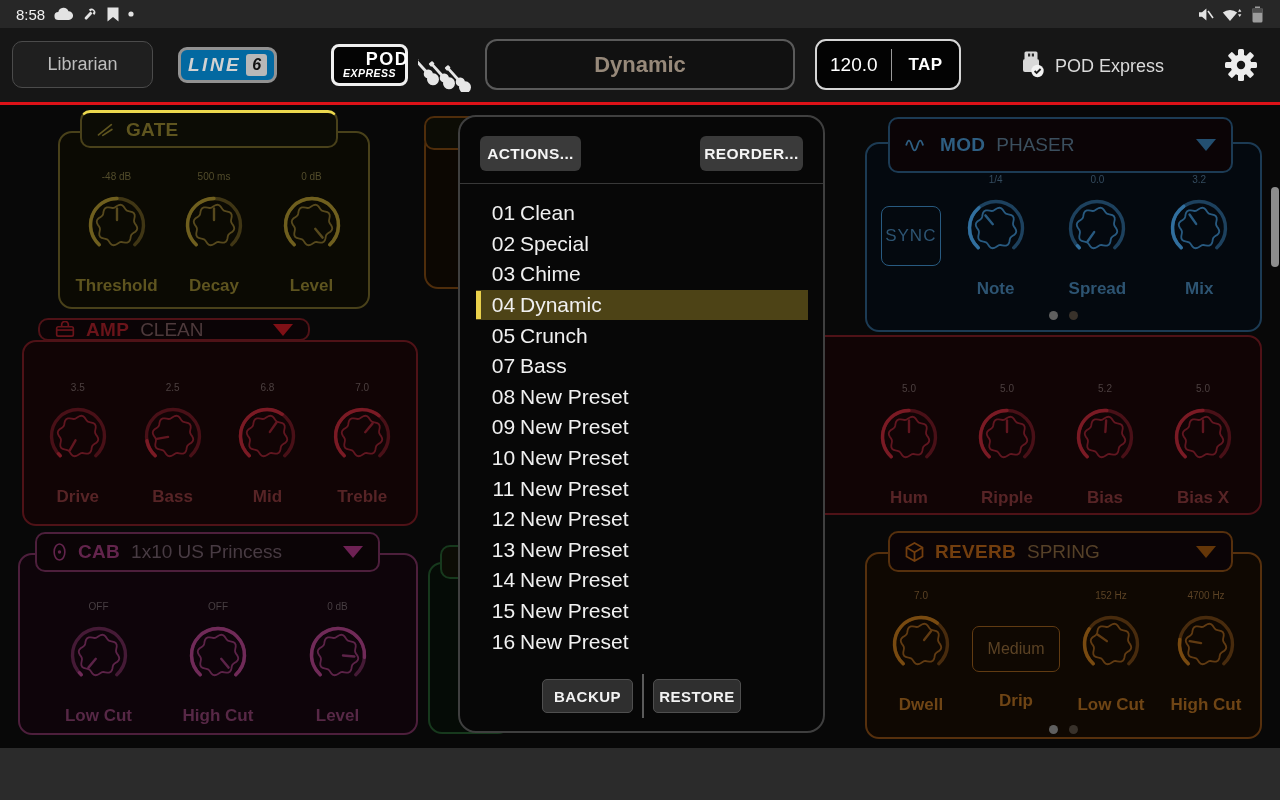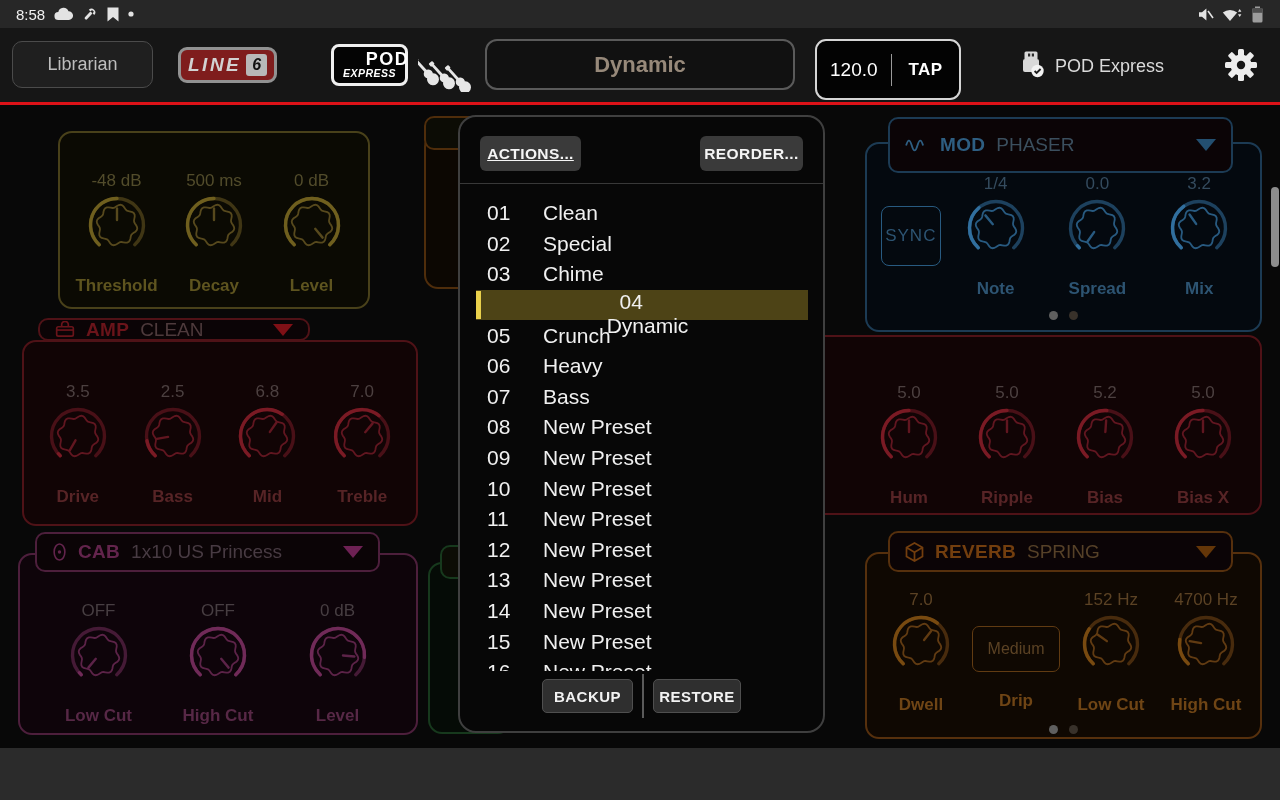--- a/index.html
+++ b/index.html
@@ -9,50 +9,50 @@
   
   .statusbar{position:absolute;top:0;left:0;right:0;height:28px;background:#272727;display:flex;align-items:center;padding:0 16px;box-sizing:border-box;color:#f0f0f0;font-size:15px;}
   .sb-left{display:flex;align-items:center;gap:9px;}
   .sb-right{margin-left:auto;display:flex;align-items:center;gap:8px;}
   .sb-ic{display:flex;align-items:center;}
   .sb-ic svg{display:block;}
 
   
   .toolbar{position:absolute;top:28px;left:0;right:0;height:74px;background:#161616;}
   .lib-btn{position:absolute;left:12px;top:13px;width:141px;height:47px;border:1.5px solid #4b4b4b;border-radius:10px;background:#1f1f1f;color:#bdbdbd;font-size:18px;display:flex;align-items:center;justify-content:center;box-sizing:border-box;}
-  .line6{position:absolute;left:178px;top:19px;height:36px;border:3px solid #929292;border-radius:9px;background:#7f1d1d;display:flex;align-items:center;padding:0 7px;box-sizing:border-box;gap:5px;}
+  .line6{position:absolute;left:178px;top:19px;height:36px;border:3px solid #929292;border-radius:9px;background:#0369a1;display:flex;align-items:center;padding:0 7px;box-sizing:border-box;gap:5px;}
   .line6 .l6-line{color:#d2d2d2;font-weight:bold;font-size:19px;letter-spacing:2.5px;font-style:italic;}
   .line6 .l6-six{background:#b8b8b8;color:#111;font-weight:bold;font-size:16px;font-style:italic;border-radius:3px;padding:0 6px;line-height:22px;}
   .podx{position:absolute;left:331px;top:16px;width:77px;height:42px;background:#040404;border:3px solid #efefef;border-radius:8px;box-sizing:border-box;display:flex;flex-direction:column;align-items:center;justify-content:center;}
   .podx .p-top{color:#fff;font-weight:bold;font-size:18px;letter-spacing:1.5px;line-height:17px;margin-left:36px;}
   .podx .p-bot{color:#fff;font-weight:bold;font-style:italic;font-size:10.5px;letter-spacing:.5px;line-height:11px;}
   .guitars{position:absolute;left:418px;top:22px;}
   .preset-box{position:absolute;left:485px;top:11px;width:310px;height:51px;border:2px solid #5a5a5a;border-radius:12px;background:#111;color:#97897a;font-size:22px;font-weight:bold;display:flex;align-items:center;justify-content:center;box-sizing:border-box;}
-  .tempo-box{position:absolute;left:815px;top:11px;width:146px;height:61px;border:2.5px solid #d5d5d5;border-radius:11px;background:#030303;display:flex;align-items:center;box-sizing:border-box;overflow:hidden;}
+  .tempo-box{position:absolute;left:815px;top:11px;width:146px;height:51px;border:2.5px solid #d5d5d5;border-radius:11px;background:#030303;display:flex;align-items:center;box-sizing:border-box;overflow:hidden;}
   .tempo-val{flex:1.1;text-align:center;color:#fff;font-size:19px;}
   .tempo-sep{width:1.5px;height:32px;background:#9a9a9a;}
   .tap-btn{flex:1;text-align:center;color:#fff;font-size:17px;font-weight:bold;letter-spacing:.5px;}
   .device{position:absolute;left:1018px;top:22px;display:flex;align-items:center;gap:10px;color:#dadada;font-size:18px;}
   .gear{position:absolute;left:1224px;top:20px;}
 
   .redline{position:absolute;top:102px;left:0;right:0;height:3px;background:var(--accent-red,#dd1218);z-index:3;}
 
   
   .pbody{position:absolute;border:2px solid var(--bd);border-radius:14px;background:var(--pbg,#0a0a0a);box-sizing:border-box;z-index:1;}
   .ptab{position:absolute;border:2px solid var(--bd);border-radius:10px;background:#0c0c05;display:flex;align-items:center;gap:11px;padding:0 15px;box-sizing:border-box;z-index:2;}
   .ptab.dark{background:#0b0406;}
   .bright-top{border-top:3px solid #ecd94e;}
   .ptitle{font-weight:bold;font-size:19px;color:var(--ttl);letter-spacing:.3px;white-space:nowrap;}
   .psub{font-size:19px;color:var(--sub);white-space:nowrap;}
   .parrow{margin-left:auto;width:0;height:0;border-left:10px solid transparent;border-right:10px solid transparent;border-top:12px solid var(--arrow,var(--ttl));}
   .picon svg{display:block;}
 
   .knob-row{display:flex;justify-content:space-evenly;align-items:flex-start;padding:0 6px;}
   .knob{width:94px;display:flex;flex-direction:column;align-items:center;}
-  .kval{font-size:17px;color:var(--val);height:20px;white-space:nowrap;}
+  .kval{font-size:10px;color:var(--val);height:20px;white-space:nowrap;}
   .ksvg{width:64px;height:64px;margin-top:2px;}
   .klbl{font-size:17px;font-weight:bold;color:var(--lbl);margin-top:19px;white-space:nowrap;}
   .karc{fill:none;stroke:var(--kb);stroke-width:3.4;stroke-linecap:round;opacity:.7;}
   .karcv{fill:none;stroke:var(--arc);stroke-width:3.4;stroke-linecap:round;}
   .kbody{fill:none;stroke:var(--kb);stroke-width:1.8;}
   .kptr{stroke:var(--kb);stroke-width:2.4;stroke-linecap:round;}
   .sync-btn{width:60px;height:60px;margin-top:32px;border:1.5px solid var(--kb);border-radius:8px;background:transparent;color:var(--lbl);font-size:17px;letter-spacing:1px;display:flex;align-items:center;justify-content:center;box-sizing:border-box;font-family:inherit;}
   .selbox{width:88px;height:46px;margin-top:16px;border:1.5px solid var(--kb);border-radius:7px;color:var(--val);font-size:16px;display:flex;align-items:center;justify-content:center;box-sizing:border-box;}
   .dots{display:flex;gap:11px;justify-content:center;}
   .dot{width:9px;height:9px;border-radius:50%;}
@@ -65,27 +65,27 @@
   .t-blue{--bd:#1c3b54;--ttl:#2e5e82;--sub:#3b4f5e;--val:#344b5e;--lbl:#2d5472;--kb:#285a80;--arc:#316f9e;--pbg:#04090f;--arrow:#234f70;}
   .t-orange{--bd:#56300d;--ttl:#733e0e;--sub:#564128;--val:#5b4224;--lbl:#6f4515;--kb:#613b12;--arc:#784a10;--pbg:#0f0802;--arrow:#643608;}
   .t-green{--bd:#17391d;--pbg:#050b06;}
   .t-orange2{--bd:#4f2d0b;--pbg:#0c0702;}
 
   .scrollthumb{position:absolute;left:1271px;top:187px;width:8px;height:80px;background:#8d8d8d;border-radius:4px;z-index:4;}
 
   
   .modal{position:absolute;left:458px;top:115px;width:367px;height:618px;background:#070707;border:2px solid #3f3f3f;border-radius:18px;box-sizing:border-box;z-index:10;}
   .m-btn{position:absolute;background:#3a3a3a;border:none;border-radius:6px;color:#f5f5f5;font-weight:bold;font-size:15.5px;letter-spacing:.4px;display:flex;align-items:center;justify-content:center;font-family:inherit;}
-  .m-actions{left:20px;top:19px;width:101px;height:35px;text-decoration:underline;}
+  .m-actions{left:20px;top:19px;width:101px;height:35px;}
   .m-reorder{right:20px;top:19px;width:103px;height:35px;}
   .m-div{position:absolute;top:66px;left:0;right:0;height:1px;background:#383838;}
   .m-list{position:absolute;top:67px;left:0;right:0;height:487px;overflow:hidden;padding:14px 15px 0 16px;box-sizing:border-box;}
   .prow{height:30.6px;display:flex;align-items:center;position:relative;color:#f0f0f0;font-size:21px;padding-left:11px;box-sizing:border-box;}
-  .prow .num{width:33px;text-align:left;margin-right:23px;}
-  .prow.sel{background:var(--selected-row-bg,#4d4316);flex-direction:column;}
+  .prow .num{width:33px;text-align:center;}
+  .prow.sel{background:var(--selected-row-bg,#4d4316);}
   .prow.sel::before{content:"";position:absolute;left:0;top:1px;bottom:1px;width:4.5px;background:var(--highlight-yellow,#e9d04b);}
   .m-footer{position:absolute;bottom:13px;left:0;right:0;display:flex;align-items:center;justify-content:center;}
   .f-btn{background:#2f2f2f;border:1px solid #4f4f4f;border-radius:5px;color:#f2f2f2;font-weight:bold;font-size:15px;letter-spacing:.5px;height:34px;display:flex;align-items:center;justify-content:center;box-sizing:border-box;font-family:inherit;}
   .f-backup{width:91px;}
   .f-restore{width:88px;}
   .f-sep{width:2px;height:44px;background:#5a5a5a;margin:0 9px;}
 
   
   .navbar{position:absolute;left:0;right:0;top:748px;height:52px;background:#2b2b2b;z-index:5;}
 </style>
@@ -231,20 +231,28 @@
             <circle cx="0" cy="0" r="10.5"></circle>
             <circle cx="0" cy="0" r="4.2" fill="#161616"></circle>
           </g>
         </g>
       </svg>
     </div>
   </div>
 
   <div class="redline"></div>
 
+  <div class="ptab t-yellow bright-top" style="left:80px;top:110px;width:258px;height:38px;">
+    <span class="picon">
+      <svg width="18" height="15" viewBox="0 0 16 14">
+          <path d="M1,12 L13,2.5 M5,12.5 L13.5,7" stroke="#5f551f" stroke-width="1.6" fill="none" stroke-linecap="round"></path>
+        </svg>
+    </span>
+    <span class="ptitle">GATE</span>
+  </div>
   <div class="pbody t-yellow" style="left:58px;top:131px;width:312px;height:178px;padding-top:38px;">
     <div class="knob-row">
         <div class="knob">
           <div class="kval">-48 dB</div>
           <svg viewBox="-32 -32 64 64" class="ksvg">
             <path class="karc" d="M-17.73,19.69 A26.5,26.5 0 1 1 17.73,19.69"></path>
             <path class="karcv" d="M-17.73,19.69 A26.5,26.5 0 0 1 0.00,-26.50"></path>
             <path class="kbody" d="M0.00,-19.00L1.75,-19.95L3.57,-20.26L5.28,-19.69L6.69,-18.37L7.80,-16.72L8.81,-15.25L9.99,-14.27L11.55,-13.77L13.44,-13.44L15.34,-12.87L16.85,-11.80L17.65,-10.19L17.72,-8.26L17.34,-6.31L17.01,-4.56L17.16,-3.03L17.90,-1.57L19.00,-0.00L19.95,1.75L20.26,3.57L19.69,5.28L18.37,6.69L16.72,7.80L15.25,8.81L14.27,9.99L13.77,11.55L13.44,13.44L12.87,15.34L11.80,16.85L10.19,17.65L8.26,17.72L6.31,17.34L4.56,17.01L3.03,17.16L1.57,17.90L0.00,19.00L-1.75,19.95L-3.57,20.26L-5.28,19.69L-6.69,18.37L-7.80,16.72L-8.81,15.25L-9.99,14.27L-11.55,13.77L-13.44,13.44L-15.34,12.87L-16.85,11.80L-17.65,10.19L-17.72,8.26L-17.34,6.31L-17.01,4.56L-17.16,3.03L-17.90,1.57L-19.00,0.00L-19.95,-1.75L-20.26,-3.57L-19.69,-5.28L-18.37,-6.69L-16.72,-7.80L-15.25,-8.81L-14.27,-9.99L-13.77,-11.55L-13.44,-13.44L-12.87,-15.34L-11.80,-16.85L-10.19,-17.65L-8.26,-17.72L-6.31,-17.34L-4.56,-17.01L-3.03,-17.16L-1.57,-17.90Z"></path>
             <line class="kptr" x1="0.00" y1="-5.00" x2="0.00" y2="-16.50"></line>
           </svg>
@@ -553,24 +561,20 @@
         </div>
         <div class="prow sel">
           <span class="num">04</span>
           <span class="nm">Dynamic</span>
         </div>
         <div class="prow">
           <span class="num">05</span>
           <span class="nm">Crunch</span>
         </div>
         <div class="prow">
-          <span class="num">06</span>
-          <span class="nm">Heavy</span>
-        </div>
-        <div class="prow">
           <span class="num">07</span>
           <span class="nm">Bass</span>
         </div>
         <div class="prow">
           <span class="num">08</span>
           <span class="nm">New Preset</span>
         </div>
         <div class="prow">
           <span class="num">09</span>
           <span class="nm">New Preset</span>

